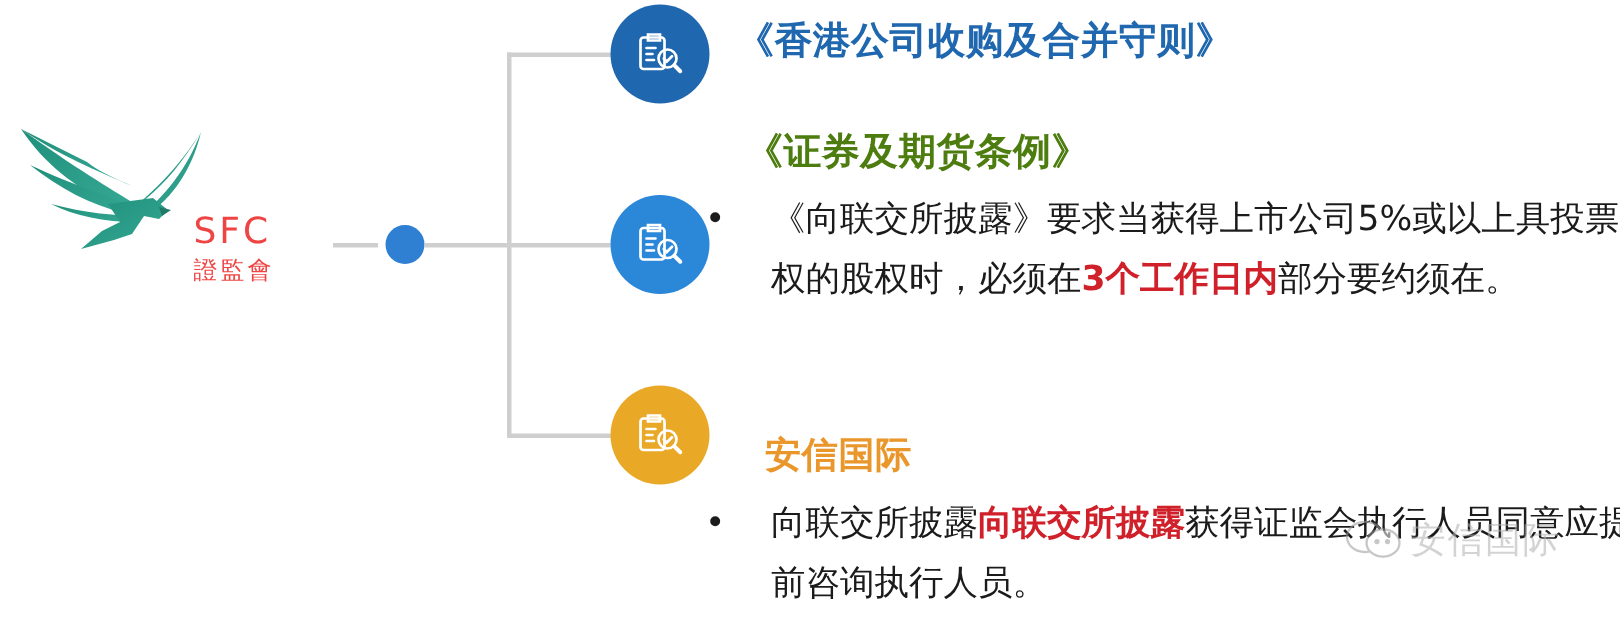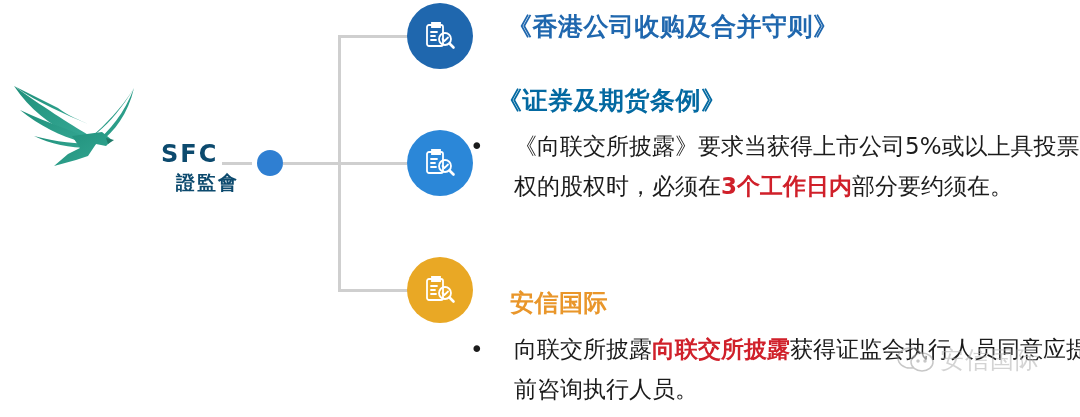--- a/index.html
+++ b/index.html
@@ -6,21 +6,21 @@
   body { width:1080px; height:417px; position:relative; overflow:hidden;
          font-family:"DejaVu Sans","Liberation Sans",sans-serif; }
   .abs { position:absolute; }
   .line { position:absolute; background:#cfcfcf; }
   .circle { position:absolute; width:66px; height:66px; border-radius:50%;
             display:flex; align-items:center; justify-content:center; }
   .title { position:absolute; font-weight:bold; font-size:25px; white-space:nowrap; letter-spacing:0.5px; }
   .bullet-text { position:absolute; font-size:23px; color:#1b1b1b; line-height:40px; }
   .hl { color:#d0202a; font-weight:bold; }
   .bullet { display:inline-block; width:22px; }
-  .sfc-text { position:absolute; color:#0c4a6e; font-weight:bold;margin-left:32px; }
+  .sfc-text { position:absolute; color:#ef4444; font-weight:normal; }
 </style>
 </head>
 <body>
 
 <div>
   <svg class="abs" style="left:10px;top:80px;" width="130" height="100" viewBox="0 0 130 100">
     <defs>
       <linearGradient id="eg" x1="0" y1="0" x2="1" y2="1">
         <stop offset="0" stop-color="#1f8f7a"></stop>
         <stop offset="1" stop-color="#35a894"></stop>
@@ -29,21 +29,21 @@
     <path d="M4 6 C30 24 55 34 78 44 C70 40 58 36 48 28 L4 6 Z" fill="url(#eg)"></path>
     <path d="M4 6 C20 30 40 44 62 56 L80 56 C64 46 40 32 4 6 Z" fill="url(#eg)"></path>
     <path d="M10 30 C30 46 50 56 72 62 L84 60 C66 52 40 44 10 30 Z" fill="url(#eg)"></path>
     <path d="M24 56 C40 64 60 68 80 68 L86 64 C68 64 46 62 24 56 Z" fill="url(#eg)"></path>
     <path d="M124 8 C112 28 100 42 88 52 L80 58 C96 44 110 30 124 8 Z" fill="url(#eg)"></path>
     <path d="M124 8 C118 34 104 52 90 62 L84 64 C100 50 114 34 124 8 Z" fill="url(#eg)"></path>
     <path d="M62 56 L92 52 L102 60 L96 66 L86 64 L78 76 L66 80 L44 86 L58 74 L70 68 Z" fill="url(#eg)"></path>
     <path d="M96 58 L104 60 L98 64 Z" fill="#1f7a68"></path>
   </svg>
   <div class="sfc-text" style="left:129px;top:140px;font-size:24px;letter-spacing:2px;">SFC</div>
-  <div class="sfc-text" style="left:144px;top:170px;font-size:19px;letter-spacing:2px;">證監會</div>
+  <div class="sfc-text" style="left:129px;top:170px;font-size:16px;letter-spacing:2px;">證監會</div>
 </div>
 
 <div class="line" style="left:222px;top:162px;width:30px;height:3px;"></div>
 <div class="abs" style="left:257px;top:150px;width:26px;height:26px;border-radius:50%;background:#2f7fd2;"></div>
 <div class="line" style="left:283px;top:162px;width:124px;height:3px;"></div>
 <div class="line" style="left:338px;top:35px;width:3px;height:257px;"></div>
 <div class="line" style="left:338px;top:35px;width:70px;height:3px;"></div>
 <div class="line" style="left:338px;top:289px;width:70px;height:3px;"></div>
 
 <div class="circle" style="left:407px;top:3px;background:#1f67ae;">
@@ -70,23 +70,23 @@
   <svg width="34" height="34" viewBox="0 0 34 34" fill="none" stroke="#fff" stroke-width="1.8" stroke-linecap="round">
     <rect x="4" y="6" width="16" height="21" rx="2"></rect>
       <path d="M9 4 h8 v4 h-8 z"></path>
       <path d="M8 13 h6 M8 17 h4 M8 21 h5"></path>
     <circle cx="22" cy="20" r="6"></circle>
       <path d="M19.5 20 l2 2 l3.5 -3.5"></path>
       <path d="M26.5 24.5 l4 4" stroke-width="2.6"></path>
   </svg>
 </div>
 
-<div class="title" style="left:507px;top:10px;color:#1f67ae;">《香港公司收购及合并守则》</div>
+<div class="title" style="left:491px;top:10px;color:#1f67ae;">《香港公司收购及合并守则》</div>
 
-<div class="title" style="left:497px;top:84px;color:#0369a1;">《证券及期货条例》</div>
+<div class="title" style="left:497px;top:84px;color:#4d7c0f;">《证券及期货条例》</div>
 <div class="bullet-text" style="left:492px;top:126px;width:575px;text-indent:-22px;padding-left:22px;">
   <span class="bullet">•</span><span>《向联交所披露》要求当获得上市公司5%或以上具投票权的股权时，必须在</span><span class="hl">3个工作日内</span><span>部分要约须在。</span>
 </div>
 
 <div class="title" style="left:510px;top:287px;color:#e9962a;font-size:24px;">安信国际</div>
 <div class="bullet-text" style="left:492px;top:329px;width:575px;text-indent:-22px;padding-left:22px;">
   <span class="bullet">•</span><span>向联交所披露</span><span class="hl">向联交所披露</span><span>获得证监会执行人员同意应提前咨询执行人员。</span>
 </div>
 
 <div class="abs" style="left:896px;top:344px;display:flex;align-items:center;opacity:0.55;">

